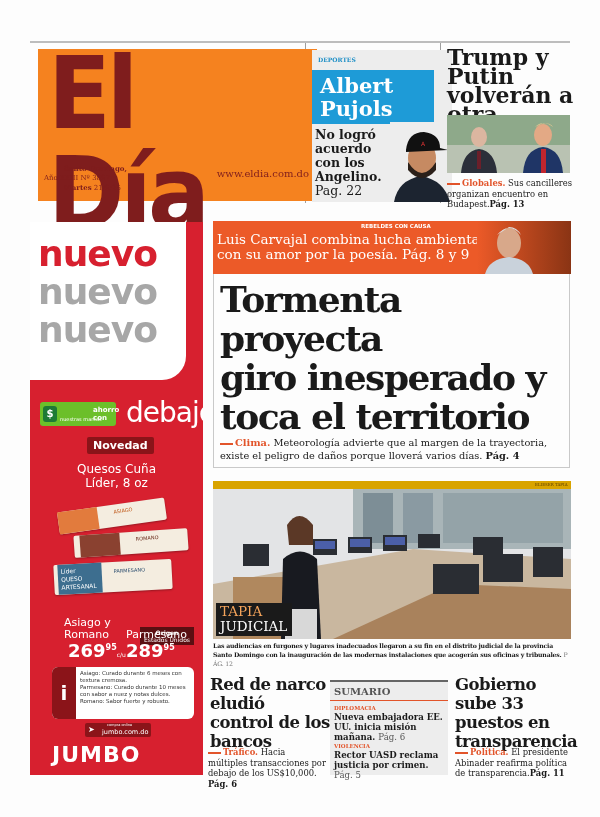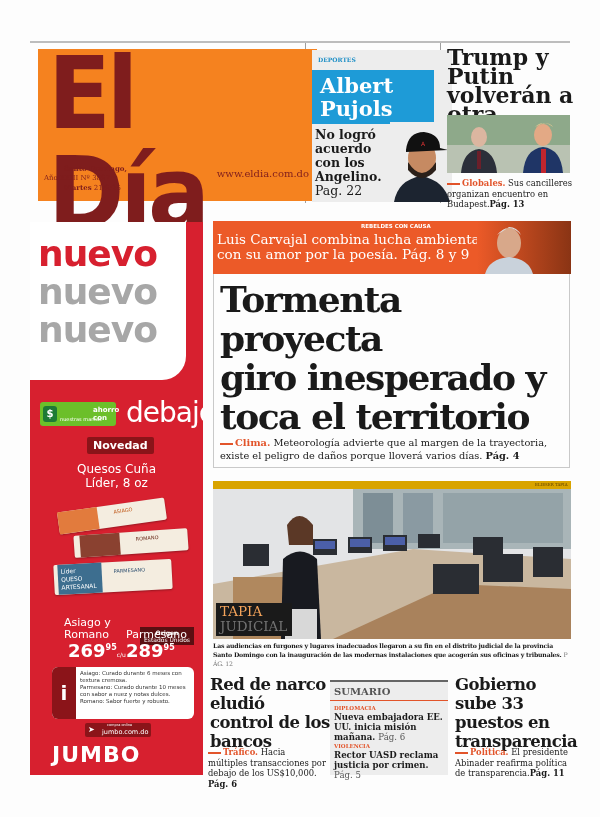--- a/index.html
+++ b/index.html
@@ -52,21 +52,21 @@
   
   .main-box{left:213px;top:274px;width:357px;height:194px;border:1px solid #c9c9c9;border-top:none;box-sizing:border-box;}
   .hl{left:220px;top:280px;width:350px;font-weight:bold;font-size:36px;line-height:39px;letter-spacing:-1.5px;}
   .clima{left:220px;top:436px;width:350px;font-size:9.8px;line-height:13px;}
   
   .ph-bar{left:213px;top:481px;width:358px;height:8px;background:#d9a400;}
   .ph-credit{left:535px;top:481px;font-size:4px;color:#5a3d00;line-height:8px;}
   .ph{left:213px;top:489px;width:358px;height:150px;background:linear-gradient(#e9e9e9,#cfd1d3 45%,#b8a99a 80%,#9b7a5a);overflow:hidden;}
   .ciudad{left:216px;top:603px;background:#1a1a1a;padding:1px 5px 2px 4px;line-height:15px;font-size:13.5px;}
   .ciudad .c1{color:#f5a45b;display:block;}
-  .ciudad .c2{color:#737373;display:block;}
+  .ciudad .c2{color:#ffffff;display:block;}
   .caption{left:213px;top:641px;width:358px;font-size:6.2px;line-height:9px;font-weight:bold;letter-spacing:-0.2px;}
   .caption span{font-weight:normal;color:#777;}
   
   .b-title{font-weight:bold;font-size:16.5px;line-height:19px;letter-spacing:-0.5px;}
   .b-text{font-size:8.4px;line-height:10.5px;}
   .sum{left:330px;top:680px;width:118px;height:95px;background:#ededed;}
   .sum-rule{position:absolute;left:0;top:0;width:118px;height:2px;background:#666;}
   .sum-h{position:absolute;left:4px;top:6px;font-size:10px;font-weight:bold;color:#555;}
   .sum-rule2{position:absolute;left:0;top:20px;width:118px;height:1px;background:#e2542a;}
   .sum-k{position:absolute;left:4px;font-size:5.5px;font-weight:bold;color:#e2542a;}

